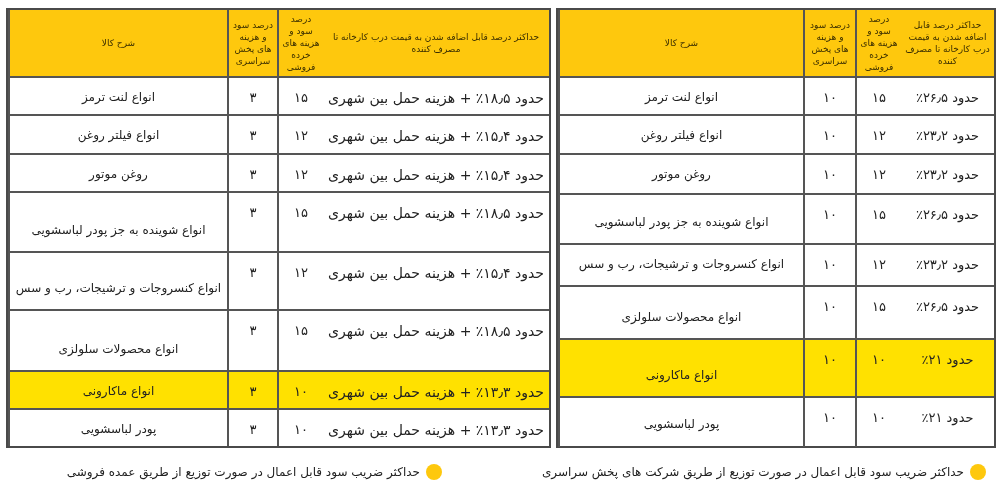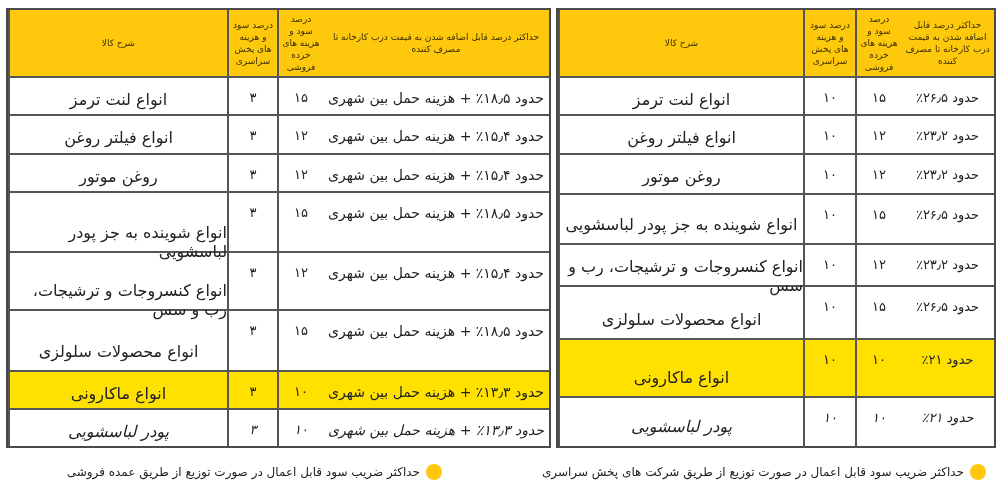--- a/index.html
+++ b/index.html
@@ -1,29 +1,29 @@
 <!DOCTYPE html>
 <html><head>
 <meta charset="utf-8">
 <style>
   html, body { margin: 0; padding: 0; background: #ffffff; }
   body { width: 1000px; height: 497px; position: relative; overflow: hidden;
          font-family: "DejaVu Sans", sans-serif; color: #222; direction: rtl; }
   .tbl { position: absolute; border: 2px solid #4a4a4a; box-sizing: border-box; }
   .row { position: absolute; left: 0; right: 0; display: flex; flex-direction: row-reverse;
          box-sizing: border-box; border-bottom: 2px solid #555; }
-  .row:last-child { border-bottom: none; font-style: italic; }
+  .row:last-child { border-bottom: none; }
   .cell { box-sizing: border-box; border-left: 2px solid #555; height: 100%;
           display: flex; justify-content: center; text-align: center; }
   .cell:last-child { border-left: none; }
   .hdr { background: #fec80d; }
   .hdr .cell { align-items: center; font-size: 9px; line-height: 12px; color: #3a2e00; padding: 0 3px; }
   .hl { background: #ffe100; }
   .body-cell { align-items: flex-start; padding-top: 12px; font-size: 13px; }
-  .desc { align-items: flex-start; font-size: 16px; text-align: right; }
+  .desc { align-items: flex-start; font-size: 12px; }
   .legend { position: absolute; top: 464px; display: flex; align-items: center; gap: 6px;
             font-size: 12px; color: #222; direction: rtl; }
   .dot { width: 16px; height: 16px; border-radius: 50%; background: #fec80d; display: inline-block; }
 </style>
 </head>
 <body>
 
 <div class="tbl" style="left:556px; top:8px; width:440px; height:440px;">
   <div class="row hdr" style="top:0; height:68px;">
     <div class="cell" style="width:245px;">شرح کالا</div>

